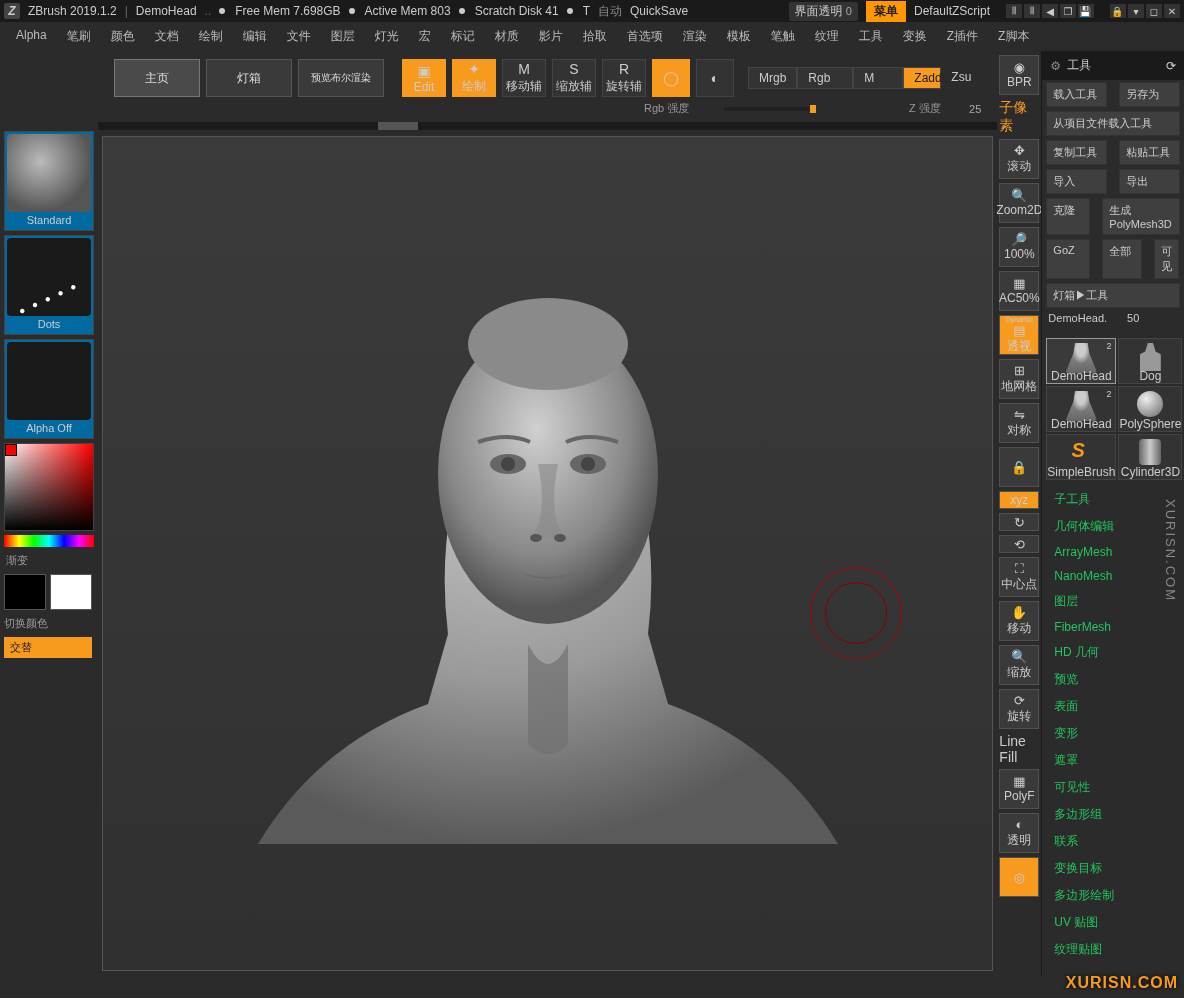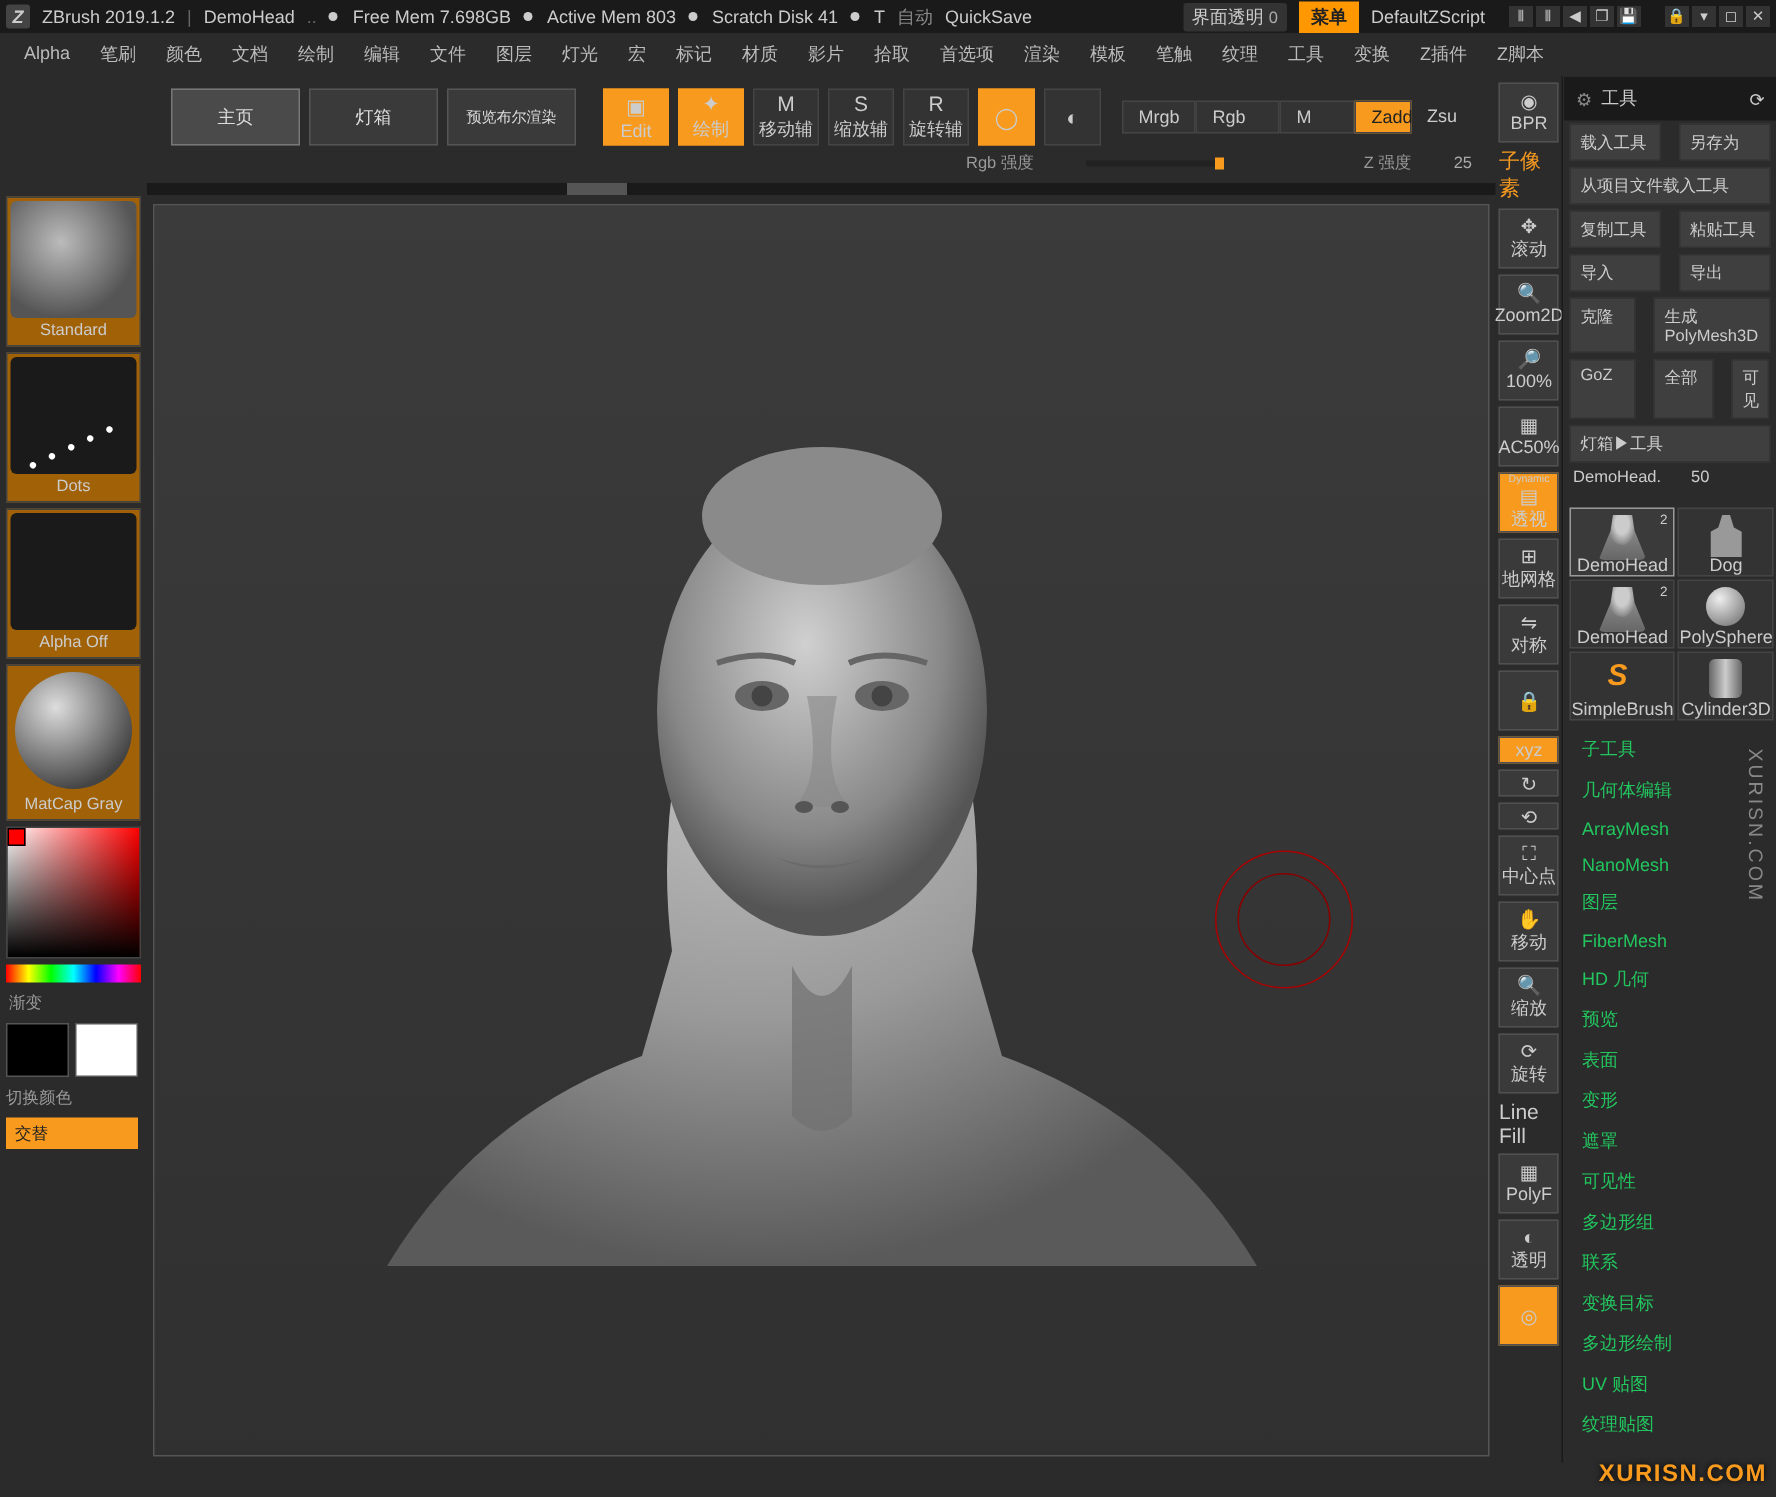--- a/index.html
+++ b/index.html
@@ -22,21 +22,21 @@
 .iconbtn{width:44px;height:38px;background:#333;border:1px solid #444;display:flex;flex-direction:column;align-items:center;justify-content:center;font-size:8px;gap:1px;cursor:pointer}
 .iconbtn.active{background:#f79a1e;color:#222;border-color:#f79a1e}
 .iconbtn .ico{font-size:14px}
 .modegroup{display:flex;gap:0;margin-left:4px}
 .modegroup .m{padding:3px 10px;background:#333;border:1px solid #444;cursor:pointer}
 .modegroup .m.active{background:#f79a1e;color:#222}
 .slider-row{display:flex;align-items:center;gap:20px;margin-left:4px}
 .slider-row .lbl{color:#999;font-size:11px;width:60px}
 .slider-row .track{width:90px;height:4px;background:#222;position:relative}
 .slider-row .track .knob{position:absolute;width:6px;height:8px;background:#f79a1e;top:-2px}
-.thumbcell{background:#a16207;border:1px solid #444;display:flex;flex-direction:column;align-items:center;padding:2px;cursor:pointer}
+.thumbcell{background:#0369a1;border:1px solid #444;display:flex;flex-direction:column;align-items:center;padding:2px;cursor:pointer}
 .thumbcell .img{width:84px;height:78px;background:radial-gradient(circle at 40% 35%,#bbb,#555 70%);border-radius:4px}
 .thumbcell .lbl{font-size:11px;padding:2px 0;color:#ccc;text-align:center}
 .thumbcell.dots .img{background:#1a1a1a;position:relative}
 .thumbcell.dots .img::after{content:"• • • • •";position:absolute;color:#fff;font-size:16px;bottom:8px;left:10px;letter-spacing:2px;transform:rotate(-25deg)}
 .thumbcell.alpha .img{background:#1a1a1a}
 .thumbcell.tex .img{background:#1a1a1a}
 .thumbcell.mat .img{background:radial-gradient(circle at 35% 30%,#ddd,#444 75%);border-radius:50%;width:78px;height:78px;margin:2px}
 .colorpick{height:88px;background:linear-gradient(to right,#fff,#f00);position:relative;border:1px solid #444}
 .colorpick::before{content:"";position:absolute;inset:0;background:linear-gradient(to bottom,transparent,#000)}
 .colorpick::after{content:"";position:absolute;left:0;top:0;width:10px;height:10px;background:#f00;border:1px solid #000}
@@ -156,24 +156,20 @@
         <div class="lbl">Standard</div>
   </div>
   <div class="thumbcell dots">
     <div class="img"></div>
         <div class="lbl">Dots</div>
   </div>
   <div class="thumbcell alpha">
     <div class="img"></div>
         <div class="lbl">Alpha Off</div>
   </div>
-  <div class="thumbcell mat">
-    <div class="img"></div>
-        <div class="lbl">MatCap Gray</div>
-  </div>
   <div class="colorpick"></div>
   <div class="huebar"></div>
   <div class="smlabel">渐变</div>
   <div class="swatchrow">
     <div class="swatch" style="background:#000"></div>
     <div class="swatch" style="background:#fff"></div>
   </div>
   <div class="sw-label">切换颜色</div>
   <div class="altbtn">交替</div>
 </div>

